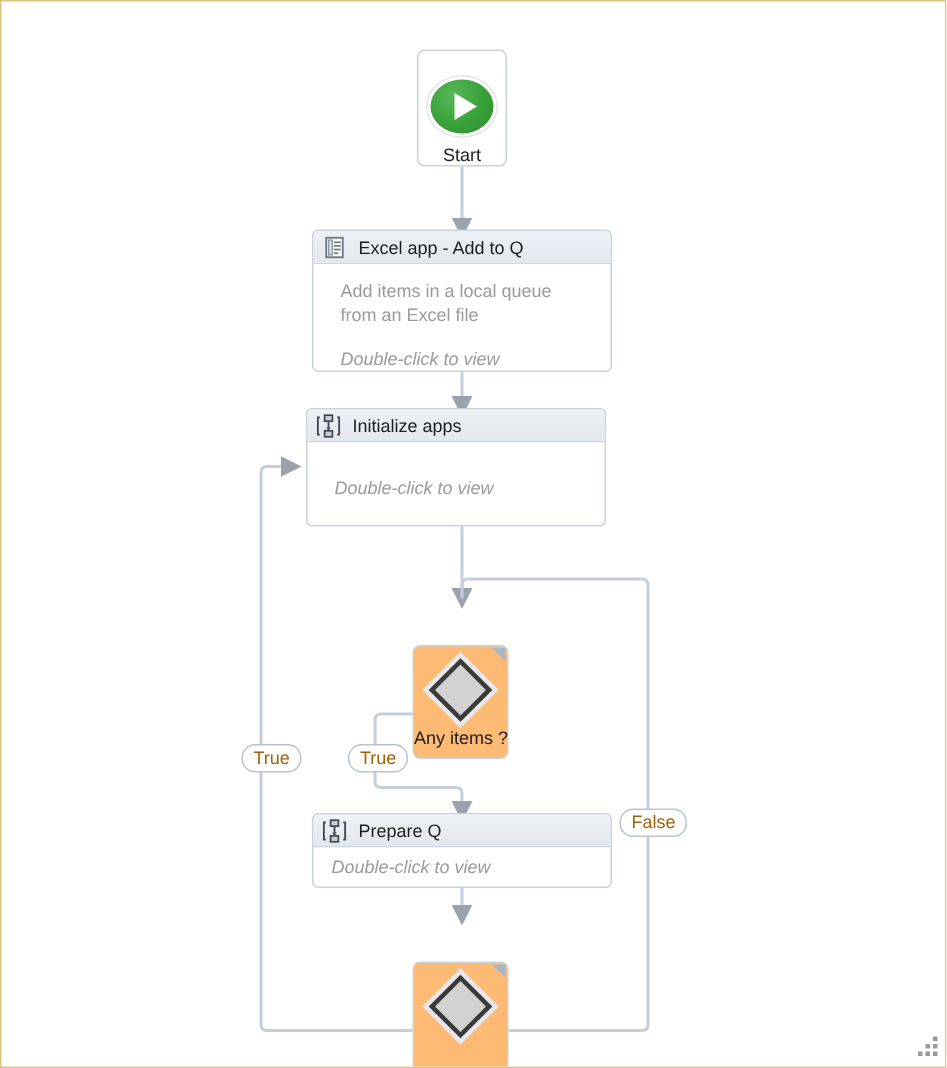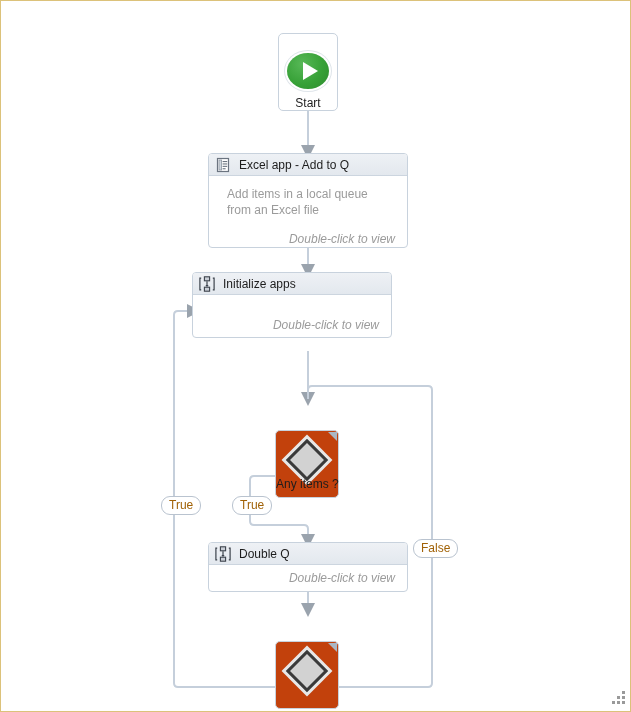--- a/index.html
+++ b/index.html
@@ -61,21 +61,21 @@
   }
   .node-title .t-ico { width: 16px; height: 16px; flex: 0 0 auto; position: relative; }
   .node-title .t-txt {
     font-size: 12px; color: #1d1d1d;
     margin-left: 8px; white-space: nowrap; text-align: center;
   }
   .node-body { padding: 10px 12px 8px 18px; }
   .desc { font-size: 12px; color: #9b9b9b; line-height: 16px; }
   .dbl {
     font-size: 12px; color: #9b9b9b; font-style: italic;
-    text-align: right; margin-top: 14px;
+    text-align: left; margin-top: 14px;
   }
   .dbl.tight { margin-top: 0; }
 
   
   #node-start {
     left: 277px; top: 7px; width: 60px; height: 78px;
     border-radius: 5px;
     display: flex; flex-direction: column;
     align-items: center; justify-content: flex-start;
     padding-top: 19px;
@@ -93,22 +93,22 @@
     border-left: 15px solid #ffffff;
     margin-left: 4px;
   }
   #node-start .start-label {
     font-size: 12px; color: #1d1d1d; margin-top: 7px;
   }
 
   
   .dnode {
     position: absolute;
-    width: 64px; height: 68px;
-    background: #c2410c;
+    width: 64px; height: 76px;
+    background: #fdba74;
     border: 1px solid #c8d2dd;
     border-radius: 5px;
   }
   .dnode .corner {
     position: absolute; right: 1px; top: 1px;
     width: 0; height: 0;
     border-top: 9px solid #aab7c4;
     border-left: 9px solid transparent;
   }
   .diamond-ico {
@@ -207,21 +207,21 @@
           </svg>
         </span>
         <span class="t-txt">Excel app - Add to Q</span>
       </div>
       <div class="node-body">
         <div class="desc">Add items in a local queue from an Excel file</div>
         <div class="dbl">Double-click to view</div>
       </div>
     </div>
 
-    <div class="node" id="node-init" style="left:191px; top:246px; width:200px; height:66px;">
+    <div class="node" id="node-init" style="left:203px; top:246px; width:200px; height:79px;">
       <div class="node-title">
         <span class="t-ico">
           <svg width="16" height="16" viewBox="0 0 16 16">
             <rect x="5.4" y="0.8" width="5.2" height="4" fill="#c9ced6" stroke="#3c434c" stroke-width="1.1"></rect>
             <rect x="5.4" y="11.2" width="5.2" height="4" fill="#c9ced6" stroke="#3c434c" stroke-width="1.1"></rect>
             <path d="M8 5.2 L8 9.2" stroke="#3c434c" stroke-width="1.2"></path>
             <path d="M6.4 9.0 L8 11.0 L9.6 9.0 z" fill="#3c434c"></path>
             <path d="M2.2 2.2 L0.9 2.2 L0.9 13.8 L2.2 13.8" fill="none" stroke="#3c434c" stroke-width="1.2"></path>
             <path d="M13.8 2.2 L15.1 2.2 L15.1 13.8 L13.8 13.8" fill="none" stroke="#3c434c" stroke-width="1.2"></path>
           </svg>
@@ -244,21 +244,21 @@
         <span class="t-ico">
           <svg width="16" height="16" viewBox="0 0 16 16">
             <rect x="5.4" y="0.8" width="5.2" height="4" fill="#c9ced6" stroke="#3c434c" stroke-width="1.1"></rect>
             <rect x="5.4" y="11.2" width="5.2" height="4" fill="#c9ced6" stroke="#3c434c" stroke-width="1.1"></rect>
             <path d="M8 5.2 L8 9.2" stroke="#3c434c" stroke-width="1.2"></path>
             <path d="M6.4 9.0 L8 11.0 L9.6 9.0 z" fill="#3c434c"></path>
             <path d="M2.2 2.2 L0.9 2.2 L0.9 13.8 L2.2 13.8" fill="none" stroke="#3c434c" stroke-width="1.2"></path>
             <path d="M13.8 2.2 L15.1 2.2 L15.1 13.8 L13.8 13.8" fill="none" stroke="#3c434c" stroke-width="1.2"></path>
           </svg>
         </span>
-        <span class="t-txt">Double Q</span>
+        <span class="t-txt">Prepare Q</span>
       </div>
       <div class="node-body" style="padding:6px 12px 6px 12px;">
         <div class="dbl tight">Double-click to view</div>
       </div>
     </div>
 
     <div class="dnode" id="node-errors">
       <span class="corner"></span>
       <span class="diamond-ico"></span>
 

